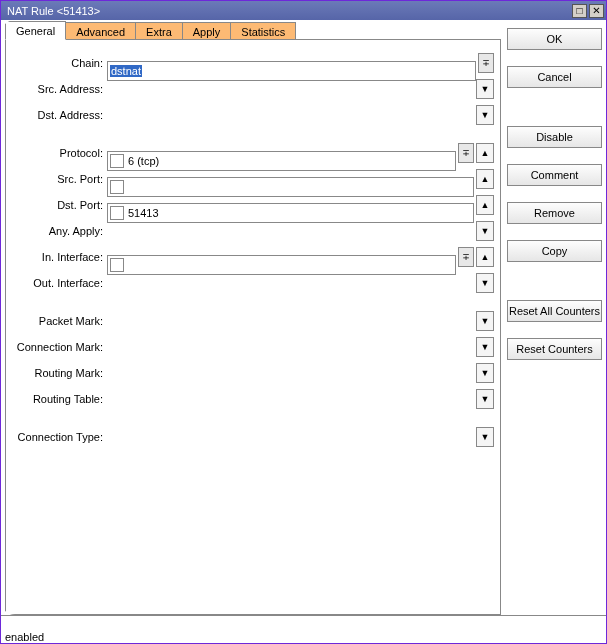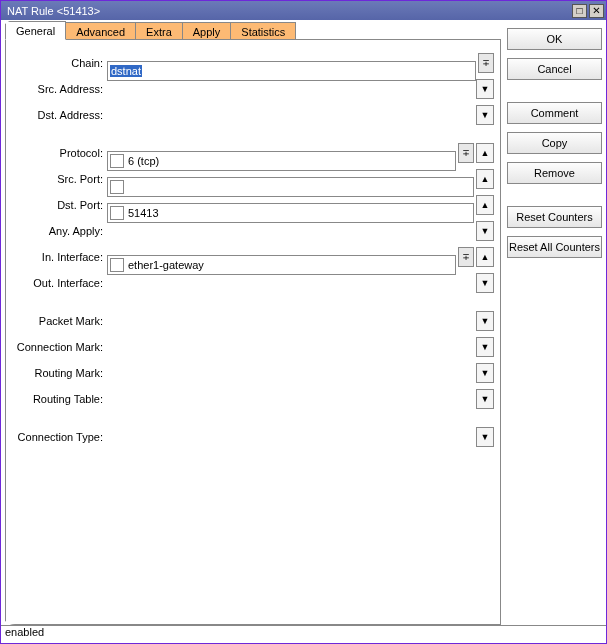--- a/index.html
+++ b/index.html
@@ -152,37 +152,37 @@
     font-size: 9px;
     color:#000;
   }
   .no-input {
     flex:1; height:20px;
   }
   .right-panel {
     width: 95px;
     display:flex;
     flex-direction: column;
-    gap: 8px;
+    gap: 16px;
     padding-top: 8px;
   }
   .btn {
     height: 22px;
     border: 1px solid #888;
     background: linear-gradient(#fdfdfd,#e6e6e6);
     font: inherit;
     cursor:pointer;
     padding:0;
   }
   .btn-gap { height: 6px; }
   .statusbar {
-    height: 18px;
+    height: 28px;
     border-top: 1px solid #888;
     display:flex;
-    align-items:flex-start;
+    align-items:flex-end;
     padding: 0 4px;
     font-size: 11px;
   }
 </style>
 </head>
 <body>
 
 <div class="window">
 
   <div class="titlebar">
@@ -298,21 +298,20 @@
                   <span>▼</span>
                 </div>
             </div>
           </div>
 
           <div class="form-row">
             <div class="row-label">In. Interface:</div>
             <div class="row-fieldwrap">
               <div class="input-outer">
                 <span class="neg-box"></span>
-                <input class="txt" value="ether1-gateway" style="">
               </div>
               <div class="dd-button">
                   <span>∓</span>
                 </div>
               <div class="side-button">
                   <span>▲</span>
                 </div>
             </div>
           </div>
 
@@ -382,26 +381,27 @@
           </div>
         </div>
 
       </div>
     </div>
 
     <div class="right-panel">
       <button class="btn">OK</button>
       <button class="btn">Cancel</button>
       <div class="btn-gap"></div>
+      <button class="btn">Disable</button>
       <button class="btn">Comment</button>
+      <button class="btn">Remove</button>
       <button class="btn">Copy</button>
-      <button class="btn">Remove</button>
       <div class="btn-gap"></div>
+      <button class="btn">Reset All Counters</button>
       <button class="btn">Reset Counters</button>
-      <button class="btn">Reset All Counters</button>
     </div>
 
   </div>
 
   <div class="statusbar">
     <span>enabled</span>
   </div>
 
 </div>
 

